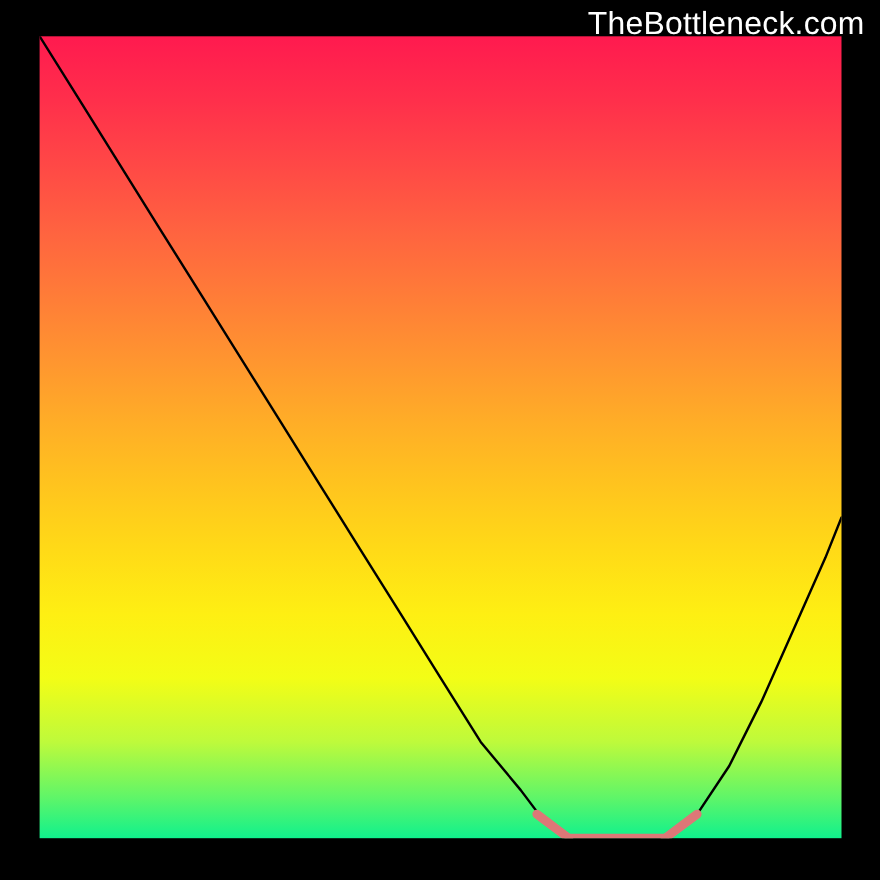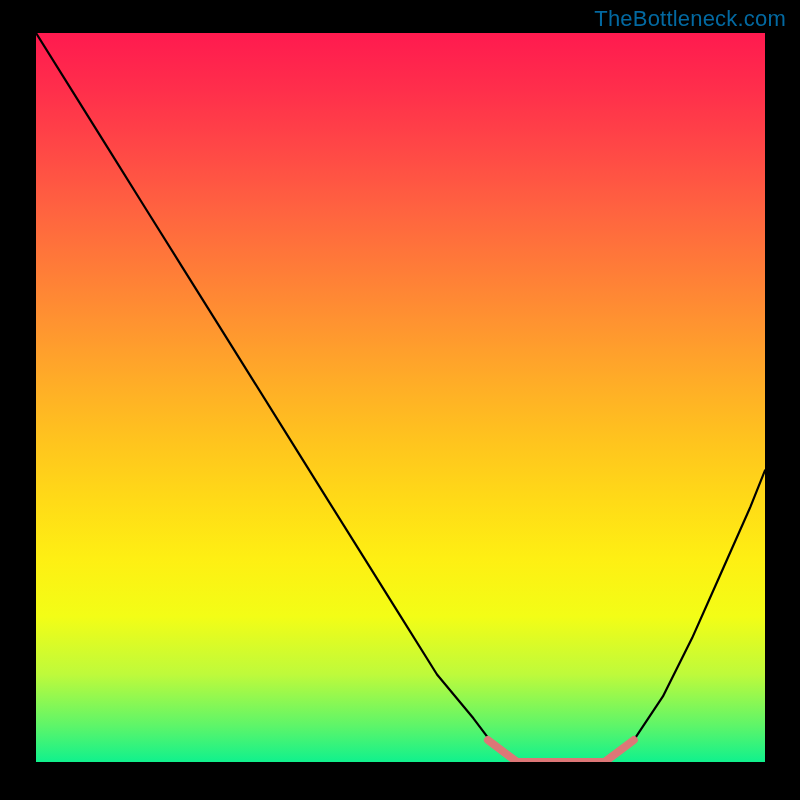--- a/index.html
+++ b/index.html
@@ -7,23 +7,23 @@
   .frame {
     position: relative;
     width: 800px;
     height: 800px;
     background: #000;
   }
   .attribution {
     position: absolute;
     top: 6px;
     right: 14px;
-    color: #0369a1;
+    color: #ffffff;
     font-family: Arial, Helvetica, sans-serif;
-    font-size: 22px;
+    font-size: 29px;
     font-weight: 400;
     letter-spacing: 0.2px;
   }
   .plot {
     position: absolute;
     left: 36px;
     top: 33px;
     width: 729px;
     height: 729px;
   }

